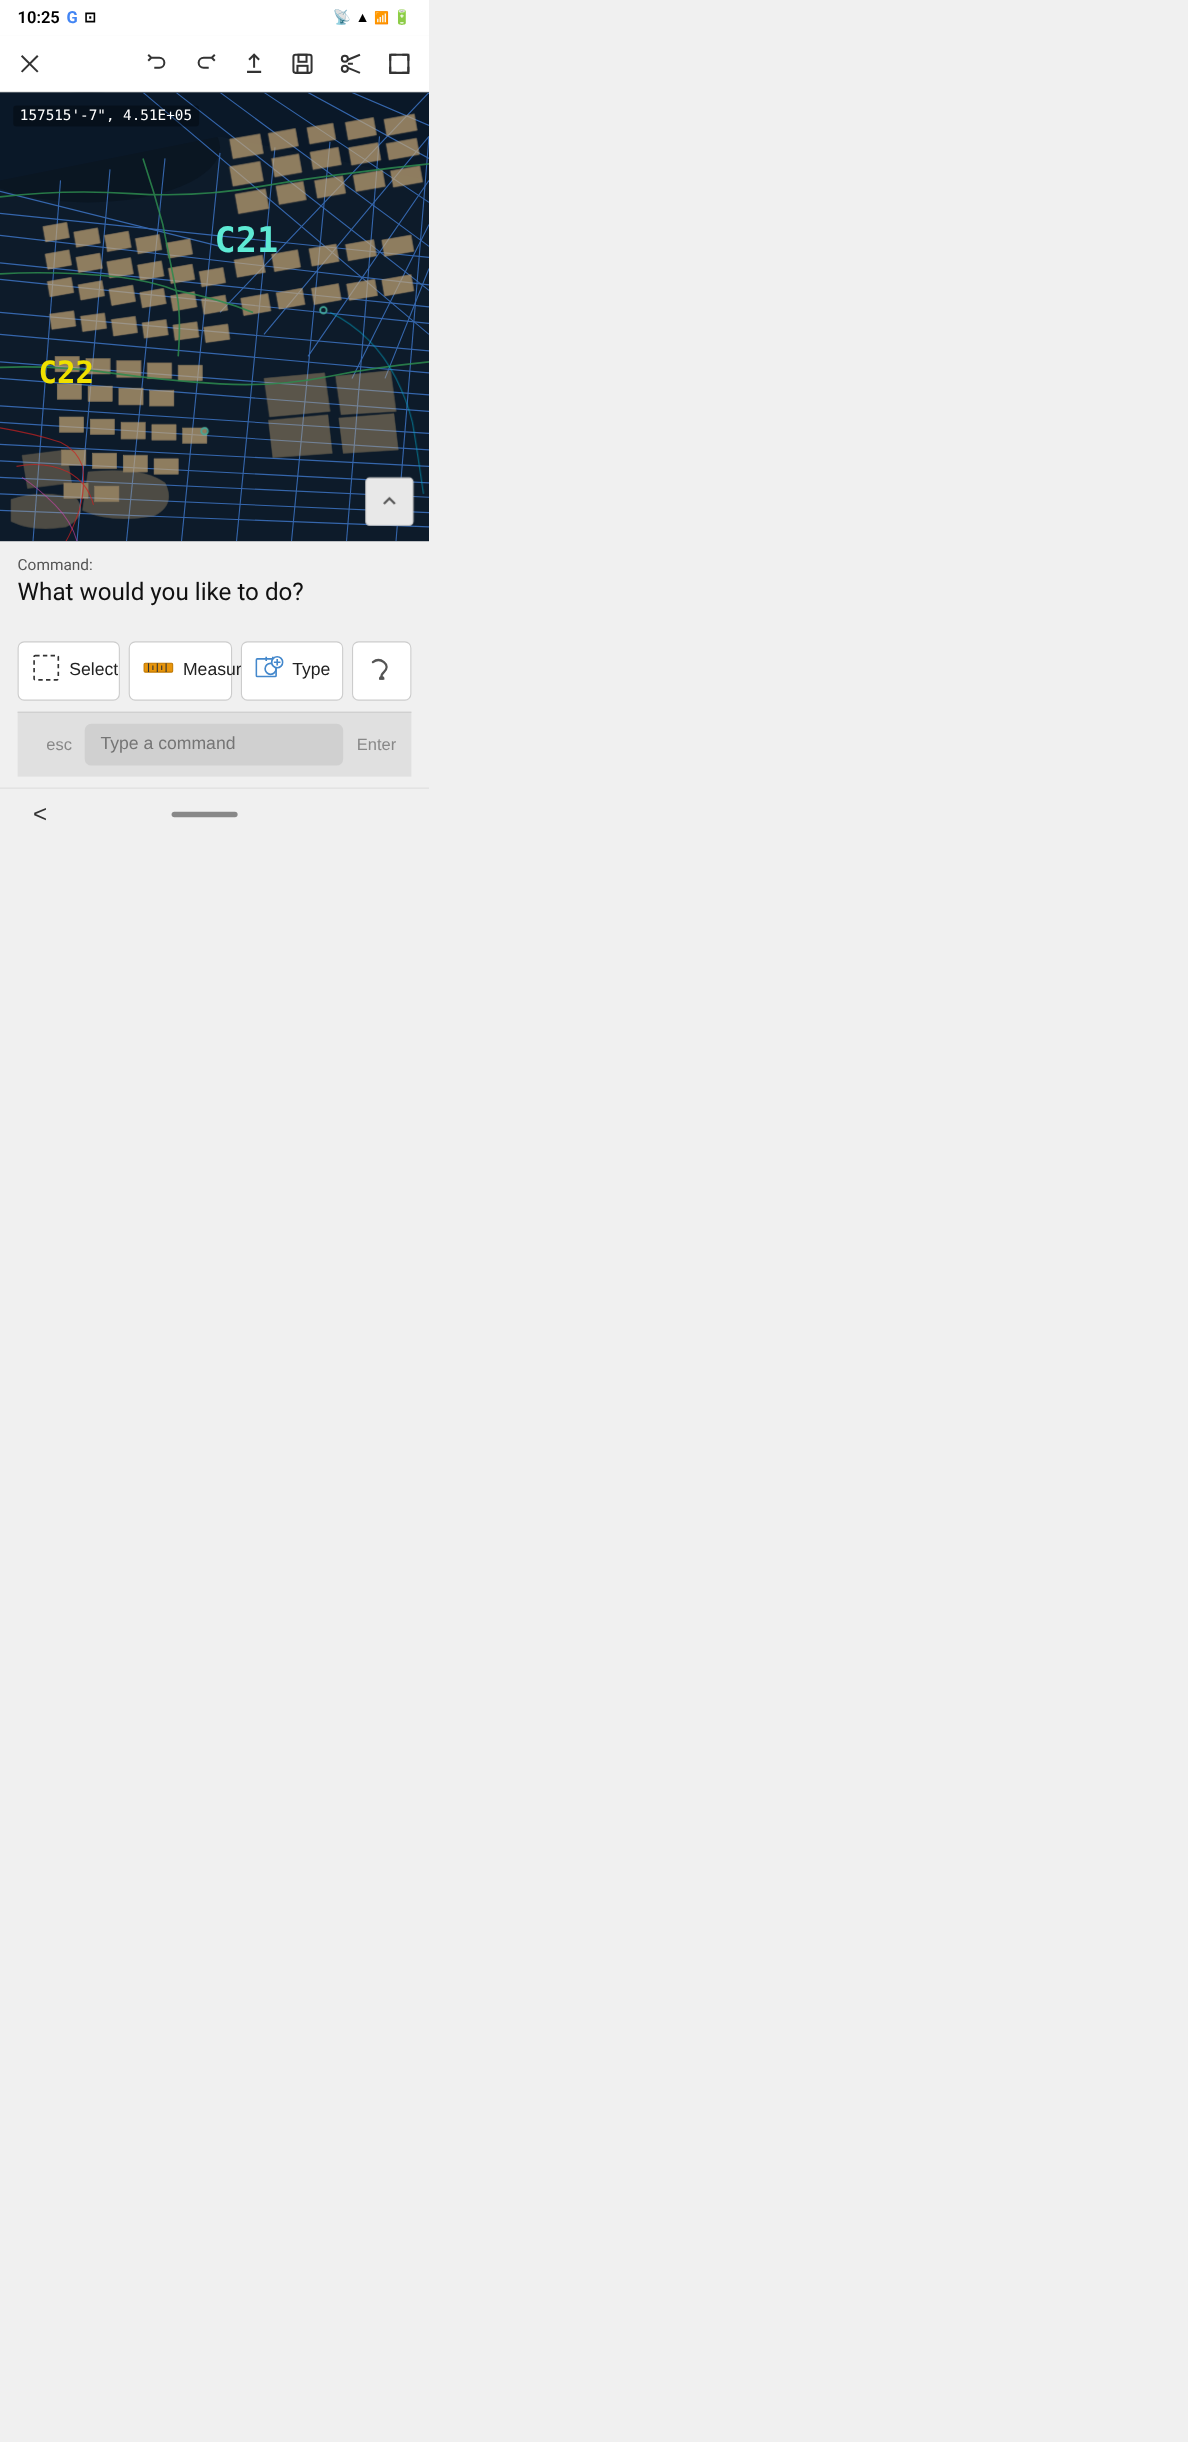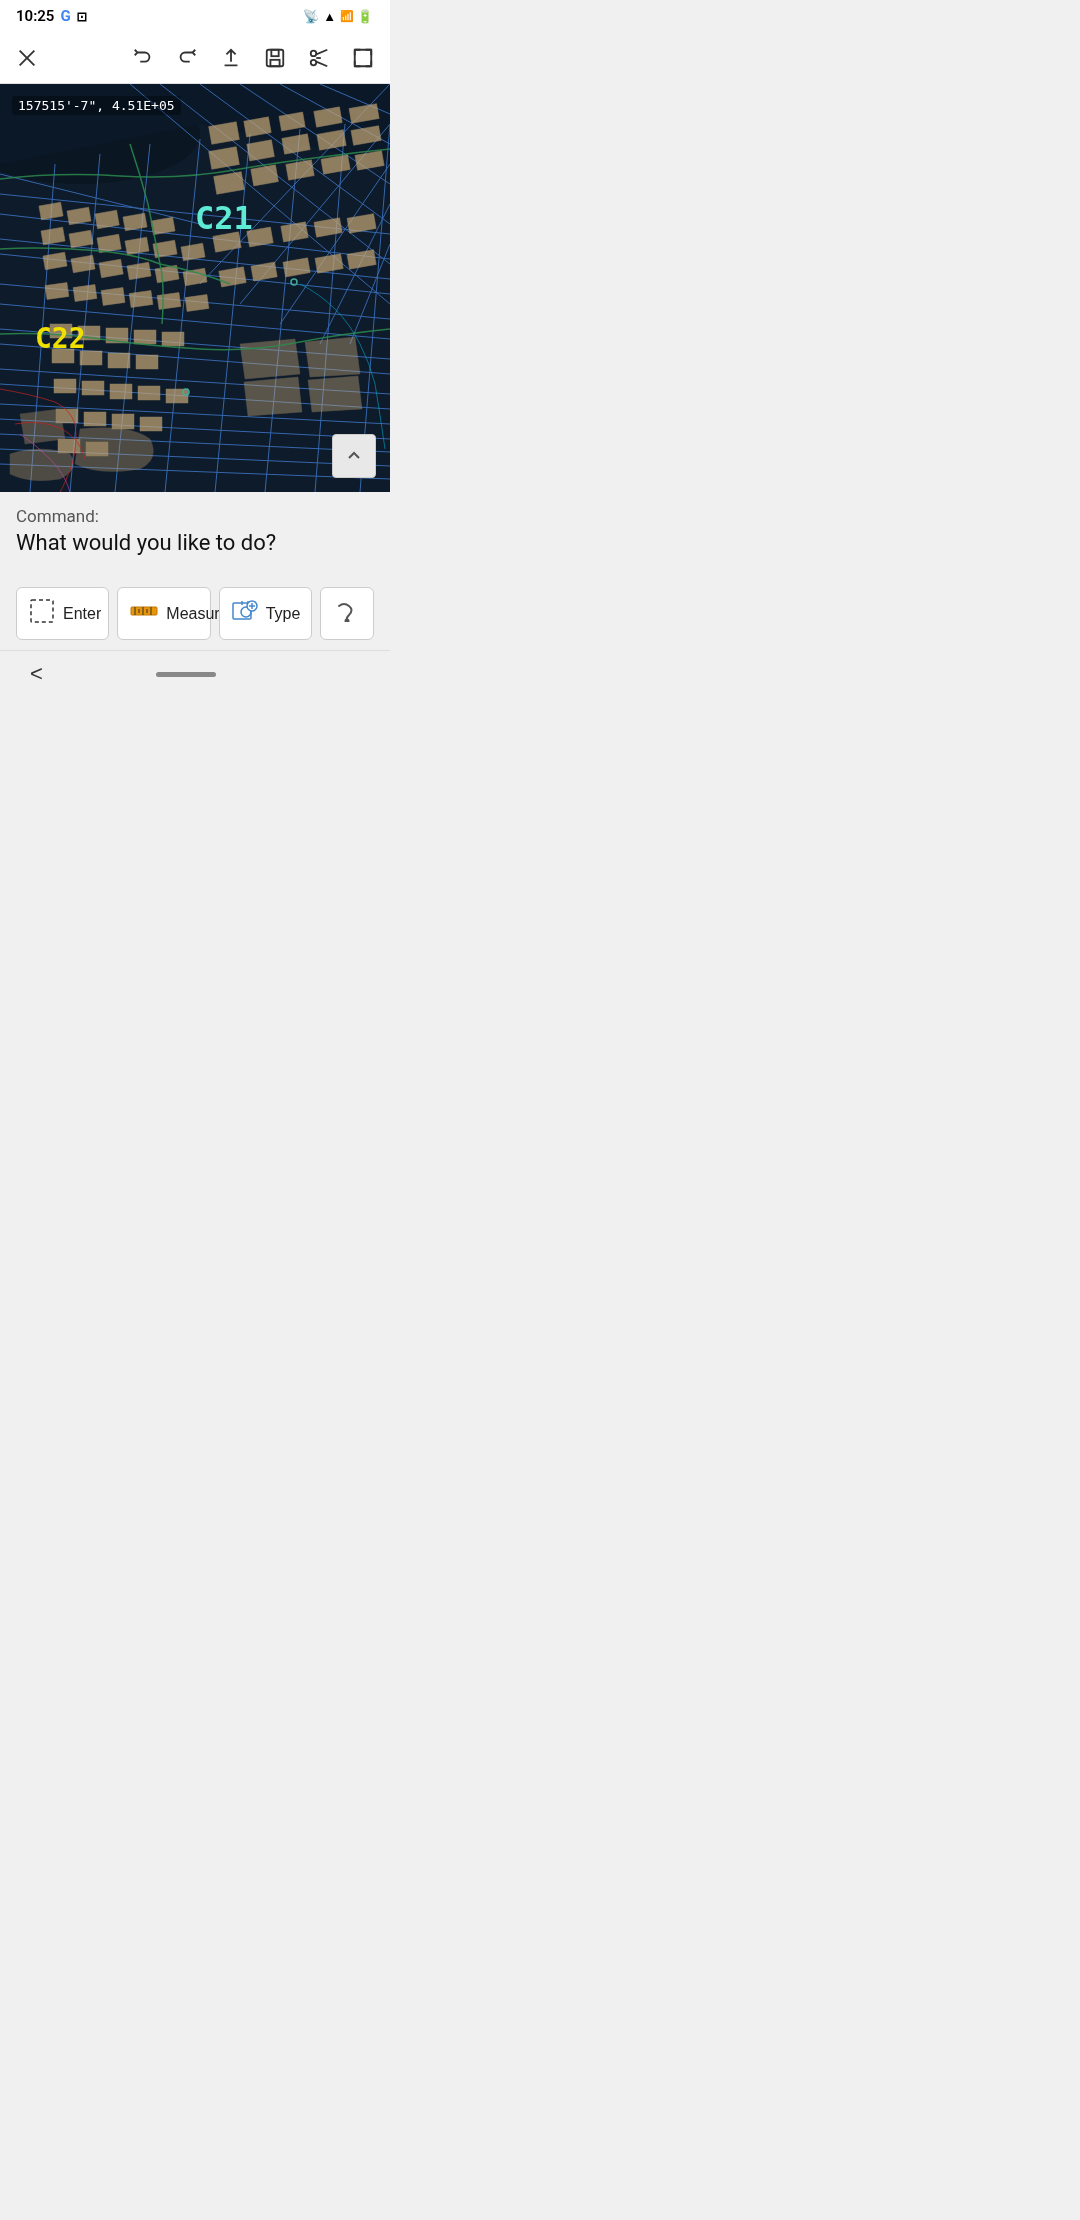--- a/index.html
+++ b/index.html
@@ -127,21 +127,21 @@
       font-size: 16px;
       color: #333;
     }
 
     
     .command-panel {
       background: #f0f0f0;
       padding: 14px 16px 10px;
     }
     .command-label {
-      font-size: 17px;
+      font-size: 14px;
       color: #555;
       margin-bottom: 4px;
     }
     .command-question {
       font-size: 22px;
       color: #111;
       font-weight: 400;
       margin-bottom: 32px;
     }
 
@@ -496,21 +496,21 @@
   <div class="command-question">What would you like to do?</div>
 
   <div class="action-buttons">
 
     <button class="action-btn">
       <span class="action-btn-icon">
         <svg width="26" height="26" viewBox="0 0 26 26" fill="none" stroke="#333" stroke-width="1.5">
           <rect x="2" y="2" width="22" height="22" stroke-dasharray="4 3" rx="1"></rect>
         </svg>
       </span>
-      <span>Enter</span>
+      <span>Select</span>
     </button>
 
     <button class="action-btn">
       <span class="action-btn-icon">
         <svg width="28" height="20" viewBox="0 0 28 20" fill="none">
           <rect x="1" y="6" width="26" height="8" rx="1" fill="#e8950a" stroke="#c07800" stroke-width="1"></rect>
           <line x1="5" y1="6" x2="5" y2="14" stroke="#333" stroke-width="1"></line>
           <line x1="9" y1="8" x2="9" y2="12" stroke="#333" stroke-width="1"></line>
           <line x1="13" y1="6" x2="13" y2="14" stroke="#333" stroke-width="1"></line>
           <line x1="17" y1="8" x2="17" y2="12" stroke="#333" stroke-width="1"></line>
@@ -538,19 +538,24 @@
     <button class="action-btn" style="flex:0 0 54px;">
       <span class="action-btn-icon">
         <svg width="22" height="22" viewBox="0 0 22 22" fill="none" stroke="#555" stroke-width="2">
           <path d="M3 6 Q8 2 13 6 Q18 10 13 15 Q10 18 11 20" stroke-linecap="round"></path>
           <circle cx="11" cy="21" r="1.5" fill="#555"></circle>
         </svg>
       </span>
     </button>
   </div>
 
+  <div class="command-input-row">
+    <button class="cmd-esc">esc</button>
+    <input class="cmd-input" type="text" placeholder="Type a command" style="">
+    <button class="cmd-enter">Enter</button>
+  </div>
 </div>
 
 <div class="nav-bar">
   <button class="nav-back">&lt;</button>
   <div class="nav-home-indicator"></div>
   <div class="nav-placeholder"></div>
 </div>
 
 </body></html>

